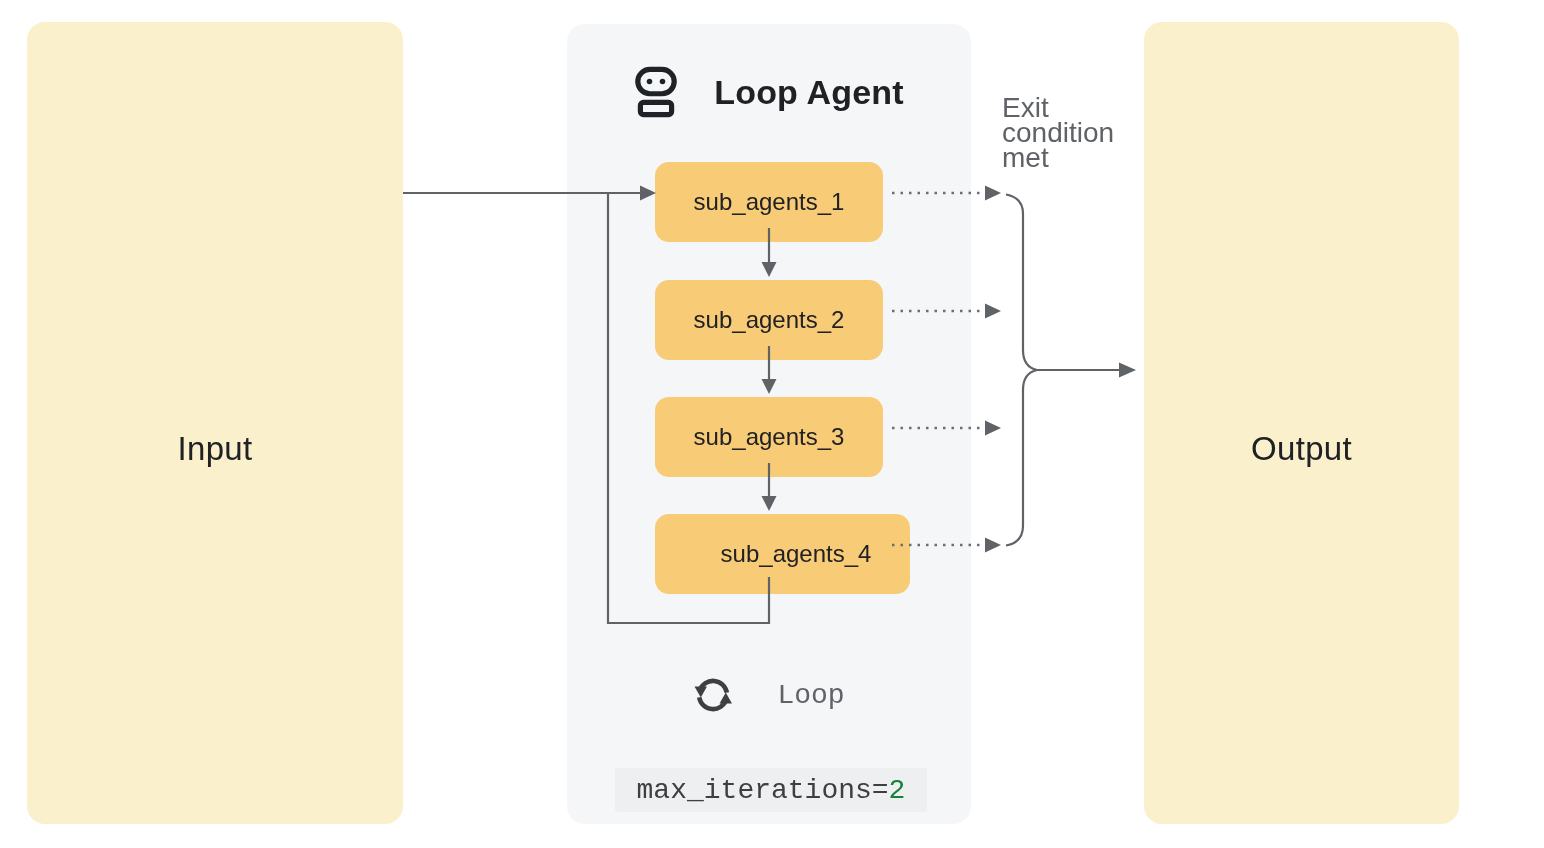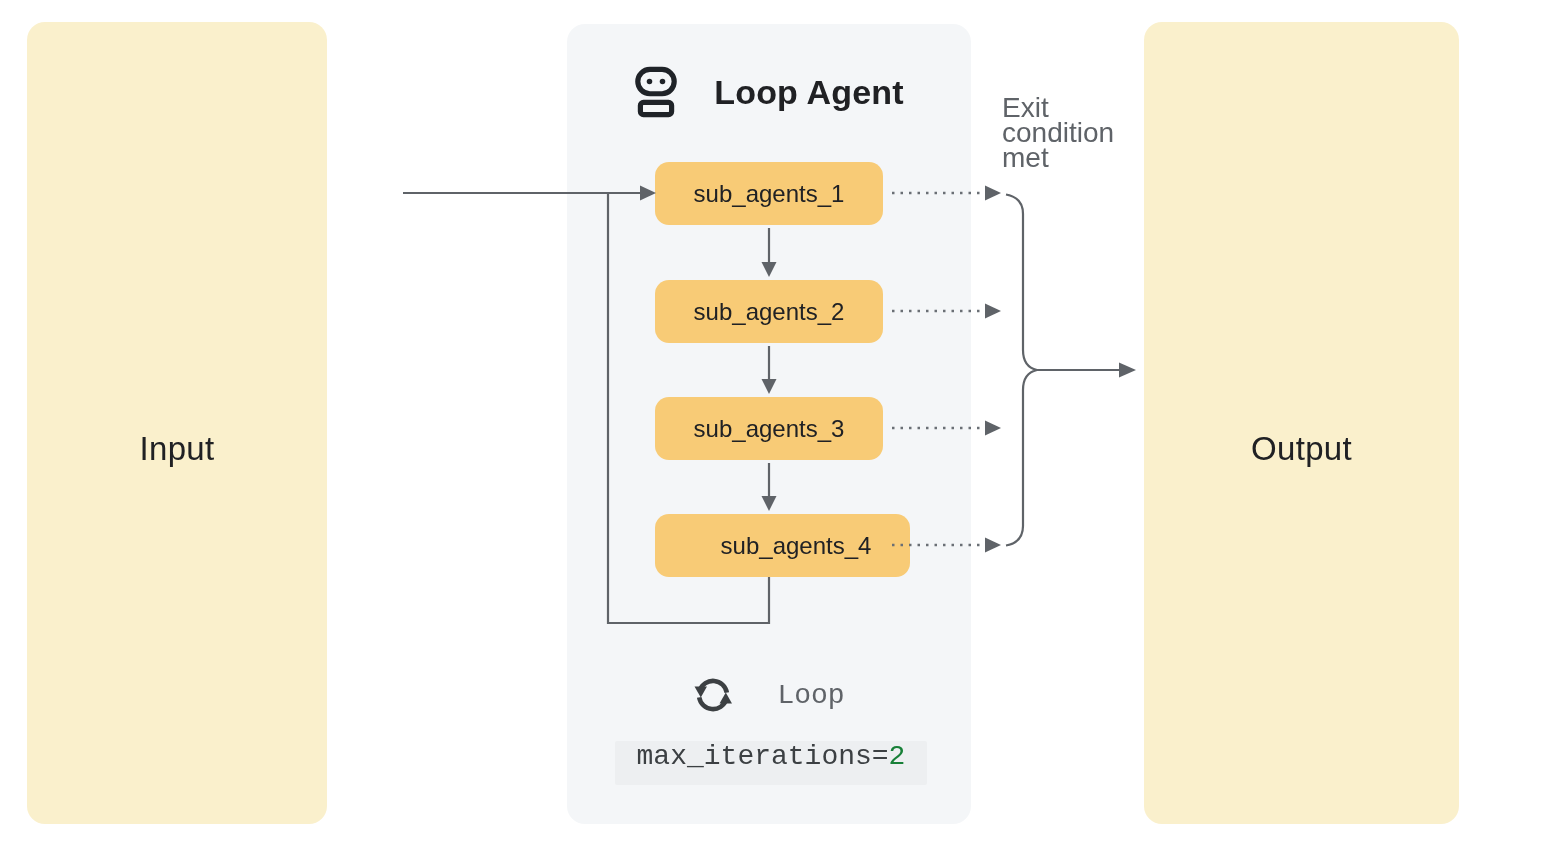--- a/index.html
+++ b/index.html
@@ -5,21 +5,21 @@
   html,body{margin:0;padding:0;background:#ffffff;}
   .canvas{
     position:relative;
     width:1544px;height:848px;
     background:#ffffff;
     font-family:"Liberation Sans","DejaVu Sans",sans-serif;
     overflow:hidden;
   }
   .io-box{
     position:absolute;
-    top:22px;height:802px;width:300px;
+    top:22px;height:802px;width:376px;
     background:#FAF0CC;
     border-radius:18px;
   }
   .io-box.input{left:27px;}
   .io-box.output{left:1144px;width:315px;}
   .io-label{
     position:absolute;top:408px;left:0;right:0;
     text-align:center;
     font-size:33px;font-weight:500;color:#202124;
     letter-spacing:0.3px;
@@ -31,38 +31,38 @@
     border-radius:18px;
   }
   .panel-header{
     position:absolute;top:42px;left:0;right:0;
     display:flex;align-items:center;justify-content:center;gap:36px;
   }
   .panel-title{
     font-size:34px;font-weight:600;color:#202124;letter-spacing:0.2px;
   }
   .sub-agent{
-    position:absolute;left:88px;width:228px;height:63px;
+    position:absolute;left:88px;width:228px;height:80px;
     background:#F8CB76;border-radius:14px;
     display:flex;align-items:center;justify-content:center;
     font-size:24px;color:#202124;
   }
   .sub-agent.n1{top:138px;}
   .sub-agent.n2{top:256px;}
   .sub-agent.n3{top:373px;}
   .sub-agent.n4{top:490px;padding-left:27px;}
   .loop-row{
     position:absolute;top:651px;left:0;right:0;
     display:flex;align-items:center;justify-content:center;gap:44px;font-family:Liberation Mono, monospace;
   }
   .loop-label{font-size:28px;color:#5F6368;}
   .code-chip{
-    position:absolute;left:48px;top:717px;width:312px;height:44px;
+    position:absolute;left:48px;top:744px;width:312px;height:44px;
     background:#EDEFF1;border-radius:2px;
-    display:flex;justify-content:center;
+    display:flex;align-items:center;justify-content:center;
     font-family:"Liberation Mono","DejaVu Sans Mono",monospace;
     font-size:28px;color:#3C4043;white-space:pre;
   }
   .code-value{color:#188038;}
   .exit-label{
     position:absolute;left:1002px;top:95px;width:106px;
     font-size:28px;line-height:25px;color:#5F6368;
   }
   .overlay{
     position:absolute;left:0;top:0;width:1544px;height:848px;

